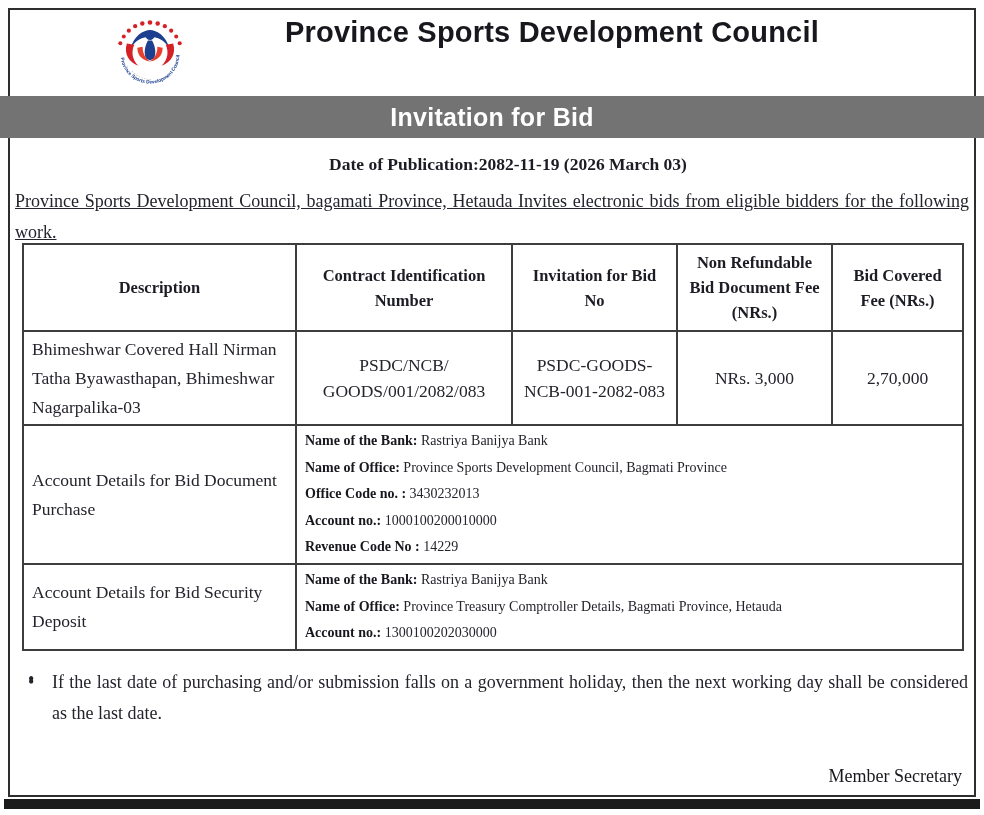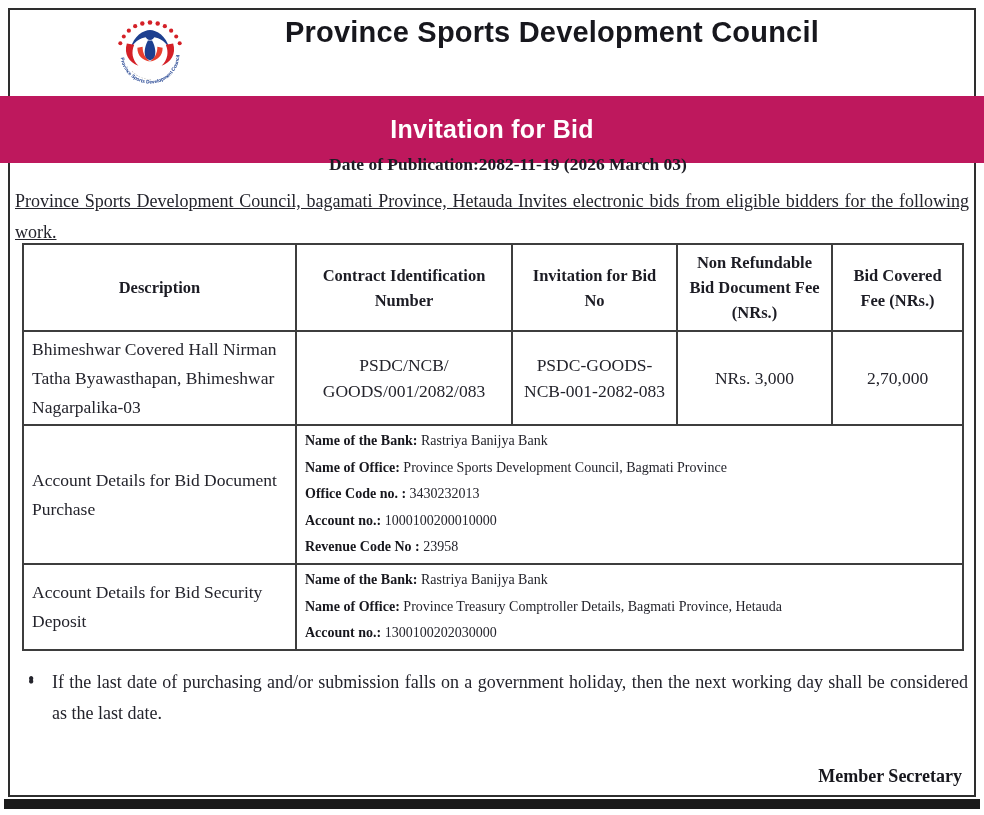--- a/index.html
+++ b/index.html
@@ -15,22 +15,22 @@
   }
   
   .header{position:absolute;left:10px;top:10px;right:10px;height:84px;}
   .logo{position:absolute;left:100px;top:2px;width:80px;height:80px;}
   .title-wrap{position:absolute;left:180px;right:60px;top:6px;text-align:center;
     font-family:"Liberation Sans","DejaVu Sans",sans-serif;color:#17171d;}
   .doc-title{font-size:29px;font-weight:bold;letter-spacing:.2px;}
   .doc-subtitle{font-size:20px;font-weight:bold;margin-top:9px;}
   
   .banner{
-    position:absolute;left:0;top:96px;width:984px;height:67px;
-    background:#be185d;display:flex;align-items:center;justify-content:center;
+    position:absolute;left:0;top:96px;width:984px;height:42px;
+    background:#737373;display:flex;align-items:center;justify-content:center;
   }
   .banner-text{
     color:#ffffff;font-family:"Liberation Sans","DejaVu Sans",sans-serif;
     font-weight:bold;font-size:26px;transform:scaleX(.96);letter-spacing:.3px;
   }
   
   .date-line{
     position:absolute;left:0;top:154px;width:984px;text-align:center;
     font-weight:bold;font-size:17.5px;color:#1c1c24;padding-left:16px;
   }
@@ -56,21 +56,21 @@
   
   .notes{position:absolute;left:14px;right:16px;top:664px;}
   .note-item{
     position:relative;padding-left:38px;text-align:justify;
     font-size:18px;line-height:31px;margin-bottom:3px;
   }
   .bullet{position:absolute;left:14px;top:0;font-size:18px;}
   
   .signature{
     position:absolute;right:22px;top:766px;
-    font-weight:bold;font-size:18px;color:#17171d;
+    font-weight:normal;font-size:18px;color:#17171d;
   }
   .bottom-bar{position:absolute;left:4px;right:4px;top:799px;height:10px;background:#1b1b1b;}
 </style>
 </head>
 <body>
 
 <div class="page">
 
   <div class="frame"></div>
 
@@ -154,21 +154,21 @@
       <td class="cell-center">NRs. 3,000</td>
       <td class="cell-center">2,70,000</td>
     </tr>
     <tr style="height:139px;">
       <td class="cell-left">Account Details for Bid Document Purchase</td>
       <td class="acct-cell" colspan="4">
         <div class="acct-line"><b>Name of the Bank:</b><span> Rastriya Banijya Bank</span></div>
         <div class="acct-line"><b>Name of Office:</b><span> Province Sports Development Council, Bagmati Province</span></div>
         <div class="acct-line"><b>Office Code no. :</b><span> 3430232013</span></div>
         <div class="acct-line"><b>Account no.:</b><span> 1000100200010000</span></div>
-        <div class="acct-line"><b>Revenue Code No :</b><span> 23958</span></div>
+        <div class="acct-line"><b>Revenue Code No :</b><span> 14229</span></div>
       </td>
     </tr>
     <tr style="height:69px;">
       <td class="cell-left">Account Details for Bid Security Deposit</td>
       <td class="acct-cell" colspan="4">
         <div class="acct-line"><b>Name of the Bank:</b><span> Rastriya Banijya Bank</span></div>
         <div class="acct-line"><b>Name of Office:</b><span> Province Treasury Comptroller Details, Bagmati Province, Hetauda</span></div>
         <div class="acct-line"><b>Account no.:</b><span> 1300100202030000</span></div>
       </td>
     </tr>

